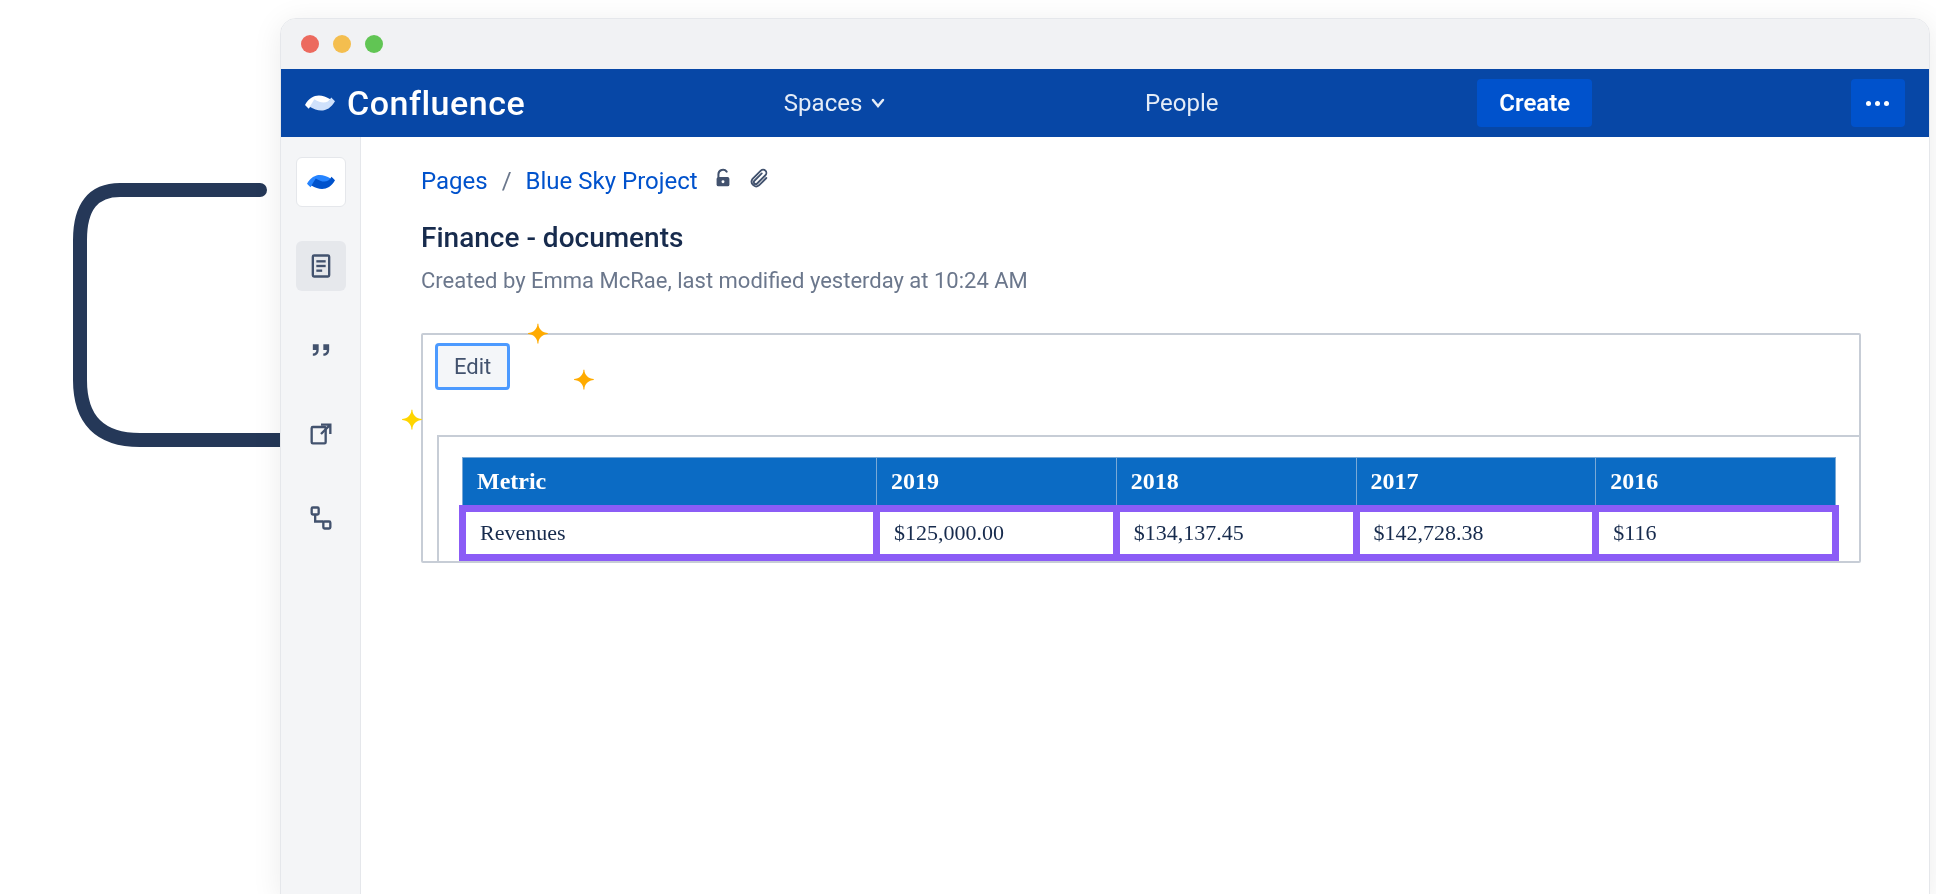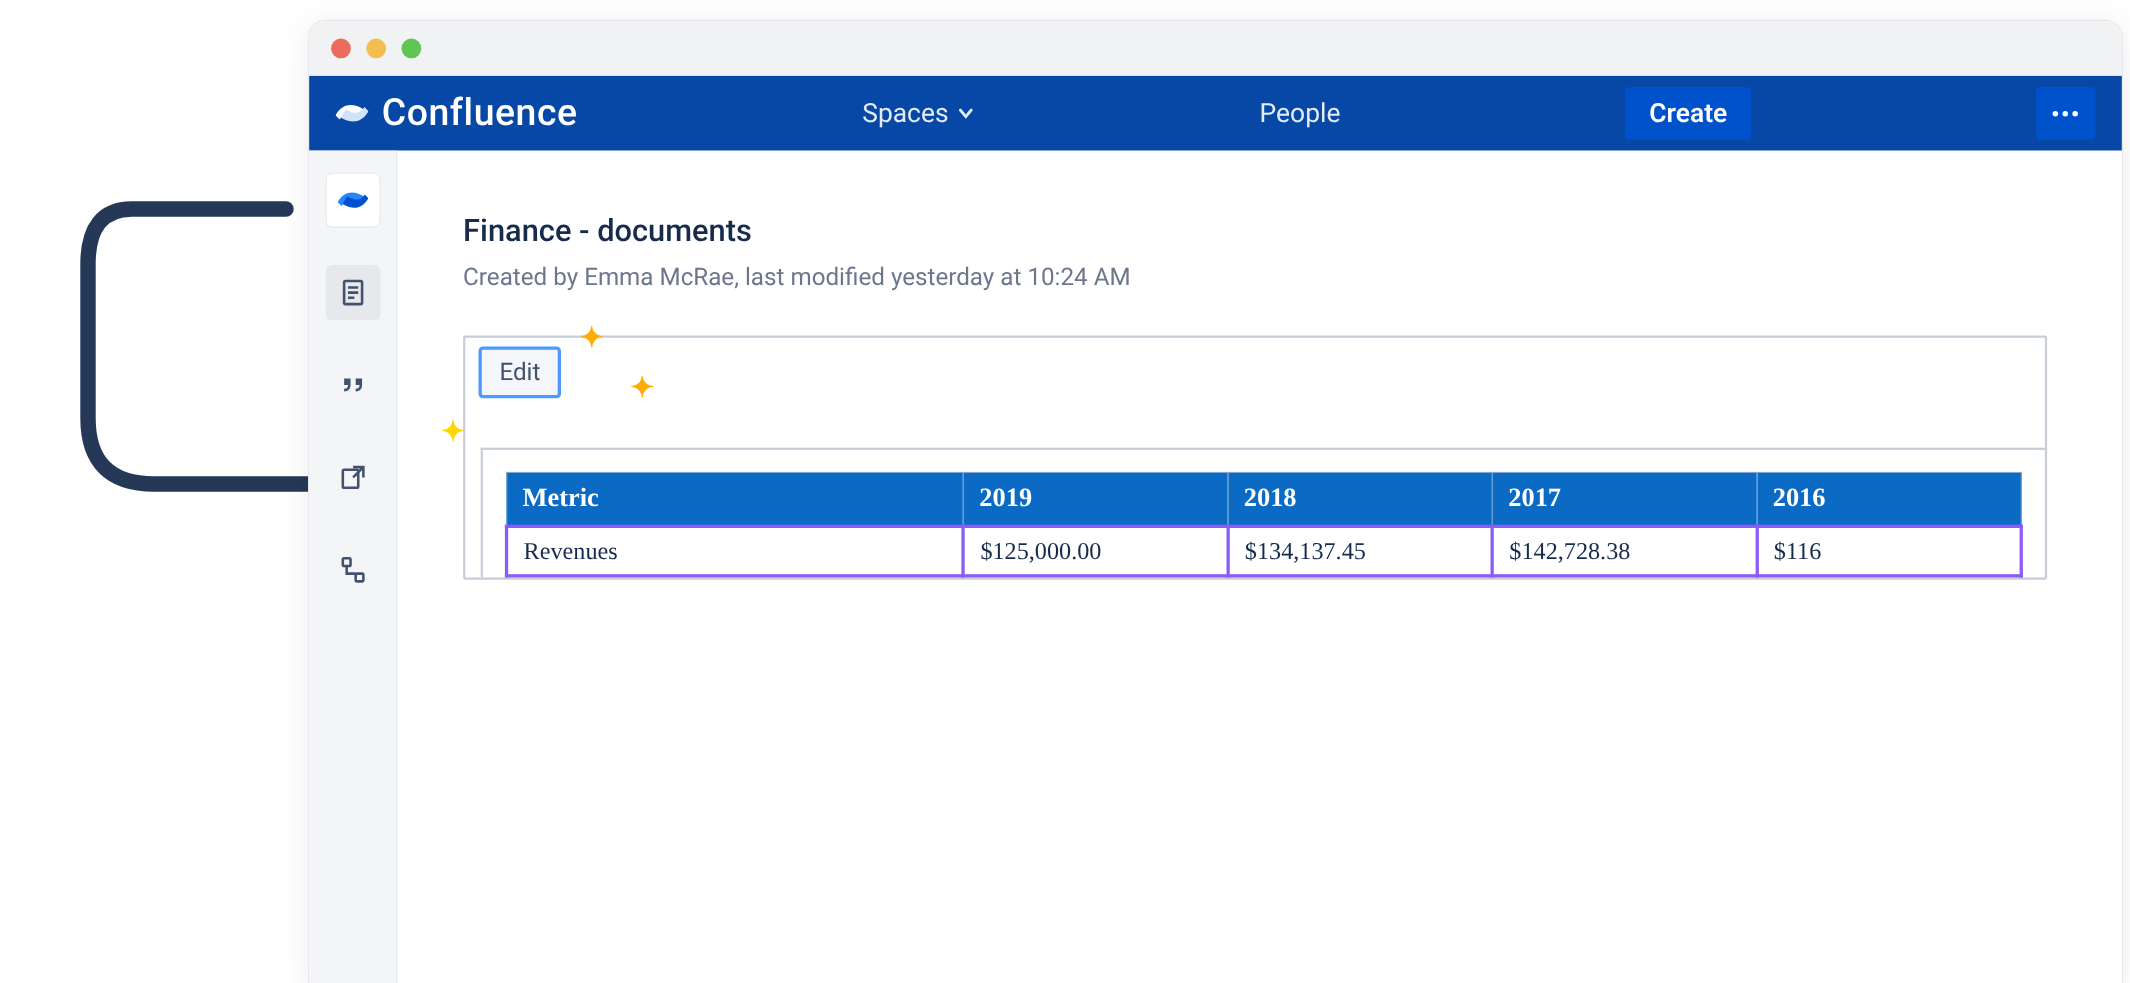--- a/index.html
+++ b/index.html
@@ -218,21 +218,21 @@
     color: #fff;
     text-align: left;
     font-family: Georgia, 'Times New Roman', serif;
     font-weight: 700;
     font-size: 24px;
     padding: 10px 14px;
     border: 1px solid #7aa9d6;
   }
   table.finance td {
     padding: 8px 14px;
-    border: 3px solid #8b5cf6;
+    border: 7px solid #8b5cf6;
     color: #172b4d;
     font-family: Georgia, 'Times New Roman', serif;
   }
   table.finance col.metric { width: 380px; }
   table.finance col.year   { width: 220px; }
 
   
   .pointer-arrow {
     position: absolute;
     left: 60px;
@@ -330,20 +330,37 @@
         <svg viewBox="0 0 24 24">
           <rect x="4" y="3" width="6" height="6" rx="1" fill="none" stroke="#42526e" stroke-width="2"></rect>
           <rect x="14" y="15" width="6" height="6" rx="1" fill="none" stroke="#42526e" stroke-width="2"></rect>
           <path d="M7 9v6h7" fill="none" stroke="#42526e" stroke-width="2"></path>
         </svg>
       </div>
     </div>
 
     <div class="content">
 
+      <div class="breadcrumbs">
+        <a>Pages</a>
+        <span class="sep">/</span>
+        <a>Blue Sky Project</a>
+        <span class="icon">
+          <svg width="22" height="22" viewBox="0 0 24 24">
+            <path d="M7 11V8a5 5 0 0 1 9-3" fill="none" stroke="#42526e" stroke-width="2.2" stroke-linecap="round"></path>
+            <rect x="5" y="11" width="14" height="10" rx="2" fill="#42526e"></rect>
+            <circle cx="12" cy="16" r="1.6" fill="#fff"></circle>
+          </svg>
+        </span>
+        <span class="icon">
+          <svg width="22" height="22" viewBox="0 0 24 24">
+            <path d="M20 12l-8 8a5 5 0 0 1-7-7l9-9a3.5 3.5 0 0 1 5 5l-9 9a2 2 0 0 1-3-3l8-8" fill="none" stroke="#42526e" stroke-width="2" stroke-linecap="round"></path>
+          </svg>
+        </span>
+      </div>
 
       <h1 class="page-title">Finance - documents</h1>
 
       <div class="meta">Created by Emma McRae, last modified yesterday at 10:24 AM</div>
 
       <div class="embed">
 
         <span class="spark y1">✦</span>
         <span class="spark y2">✦</span>
         <span class="spark y3">✦</span>

